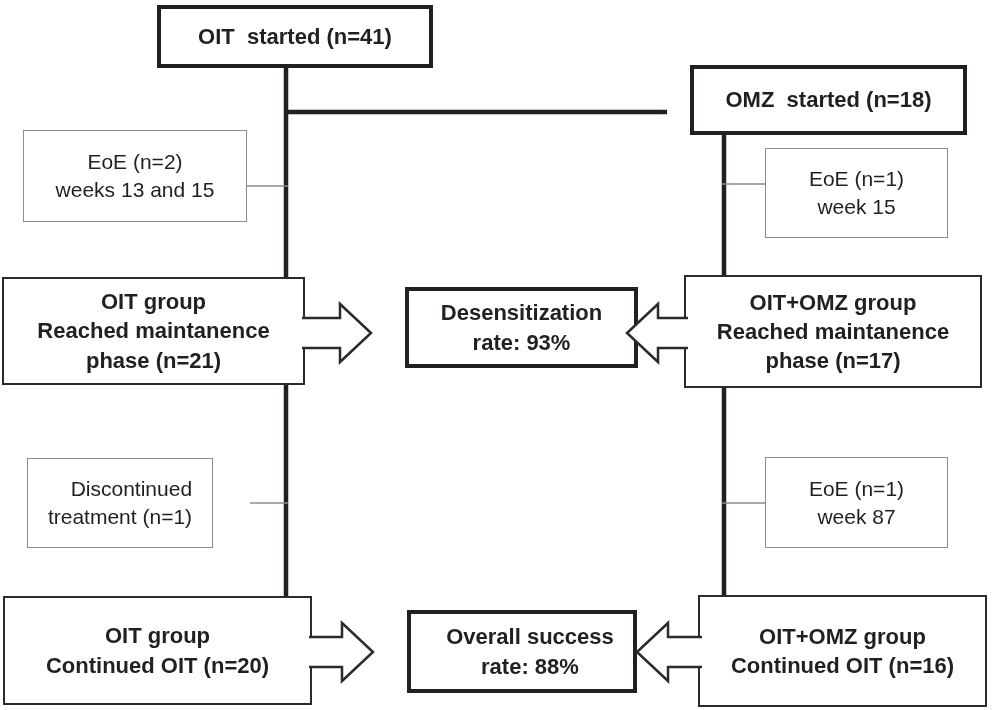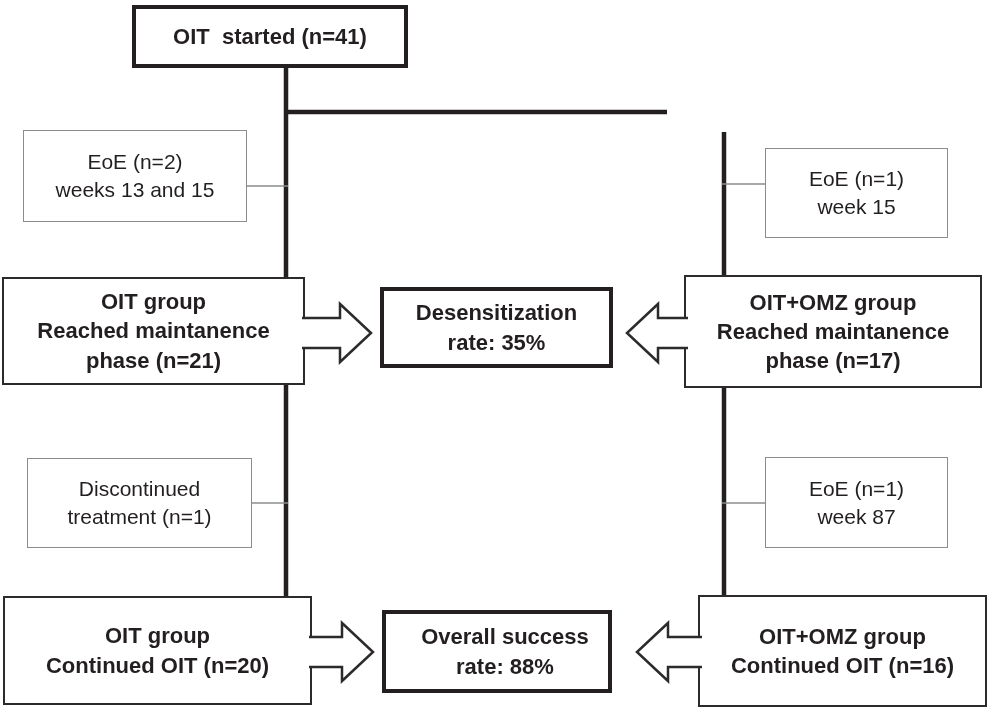--- a/index.html
+++ b/index.html
@@ -28,20 +28,21 @@
     justify-content: center;
     text-align: center;
     white-space: pre-wrap;
     line-height: 1.32;
     z-index: 1;
   }
   .box.thick {
     border: 4px solid #231f20;
     font-weight: 700;
     font-size: 22px;
+    margin-left: 25px;
   }
   .box.medium {
     border: 2.5px solid #2d2a2b;
     font-weight: 700;
     font-size: 22px;
   }
   .box.thin {
     border: 1.5px solid #8c8c8c;
     font-weight: 400;
     font-size: 21px;
@@ -59,39 +60,40 @@
     <line x1="724" y1="132" x2="724" y2="599" stroke="#231f20" stroke-width="4.5"></line>
 
     <line x1="246" y1="186" x2="288" y2="186" stroke="#8c8c8c" stroke-width="1.5"></line>
     <line x1="722" y1="184" x2="767" y2="184" stroke="#8c8c8c" stroke-width="1.5"></line>
     <line x1="250" y1="503" x2="288" y2="503" stroke="#8c8c8c" stroke-width="1.5"></line>
     <line x1="722" y1="503" x2="767" y2="503" stroke="#8c8c8c" stroke-width="1.5"></line>
   </svg>
 
   <div class="box thick" style="left:132px; top:5px;   width:276px; height:63px;">OIT  started (n=41)</div>
 
+  <div class="box thick" style="left:665px; top:65px;  width:277px; height:70px;">OMZ  started (n=18)</div>
 
   <div class="box thin" style="left:23px;  top:130px; width:224px; height:92px;">EoE (n=2)
 weeks 13 and 15</div>
 
   <div class="box thin" style="left:765px; top:148px; width:183px; height:90px;">EoE (n=1)
 week 15</div>
 
   <div class="box medium" style="left:2px;   top:277px; width:303px; height:108px;">OIT group
 Reached maintanence
 phase (n=21)</div>
 
   <div class="box thick" style="left:380px; top:287px; width:233px; height:81px;">Desensitization
-rate: 35%</div>
+rate: 93%</div>
 
   <div class="box medium" style="left:684px; top:275px; width:298px; height:113px;">OIT+OMZ group
 Reached maintanence
 phase (n=17)</div>
 
-  <div class="box thin" style="left:27px;  top:458px; width:225px; height:90px;">Discontinued
+  <div class="box thin" style="left:27px;  top:458px; width:186px; height:90px;text-align:right;">Discontinued
 treatment (n=1)</div>
 
   <div class="box thin" style="left:765px; top:457px; width:183px; height:91px;">EoE (n=1)
 week 87</div>
 
   <div class="box medium" style="left:3px;   top:596px; width:309px; height:109px;">OIT group
 Continued OIT (n=20)</div>
 
   <div class="box thick" style="left:382px; top:610px; width:230px; height:83px;padding-left:16px;">Overall success
 rate: 88%</div>

